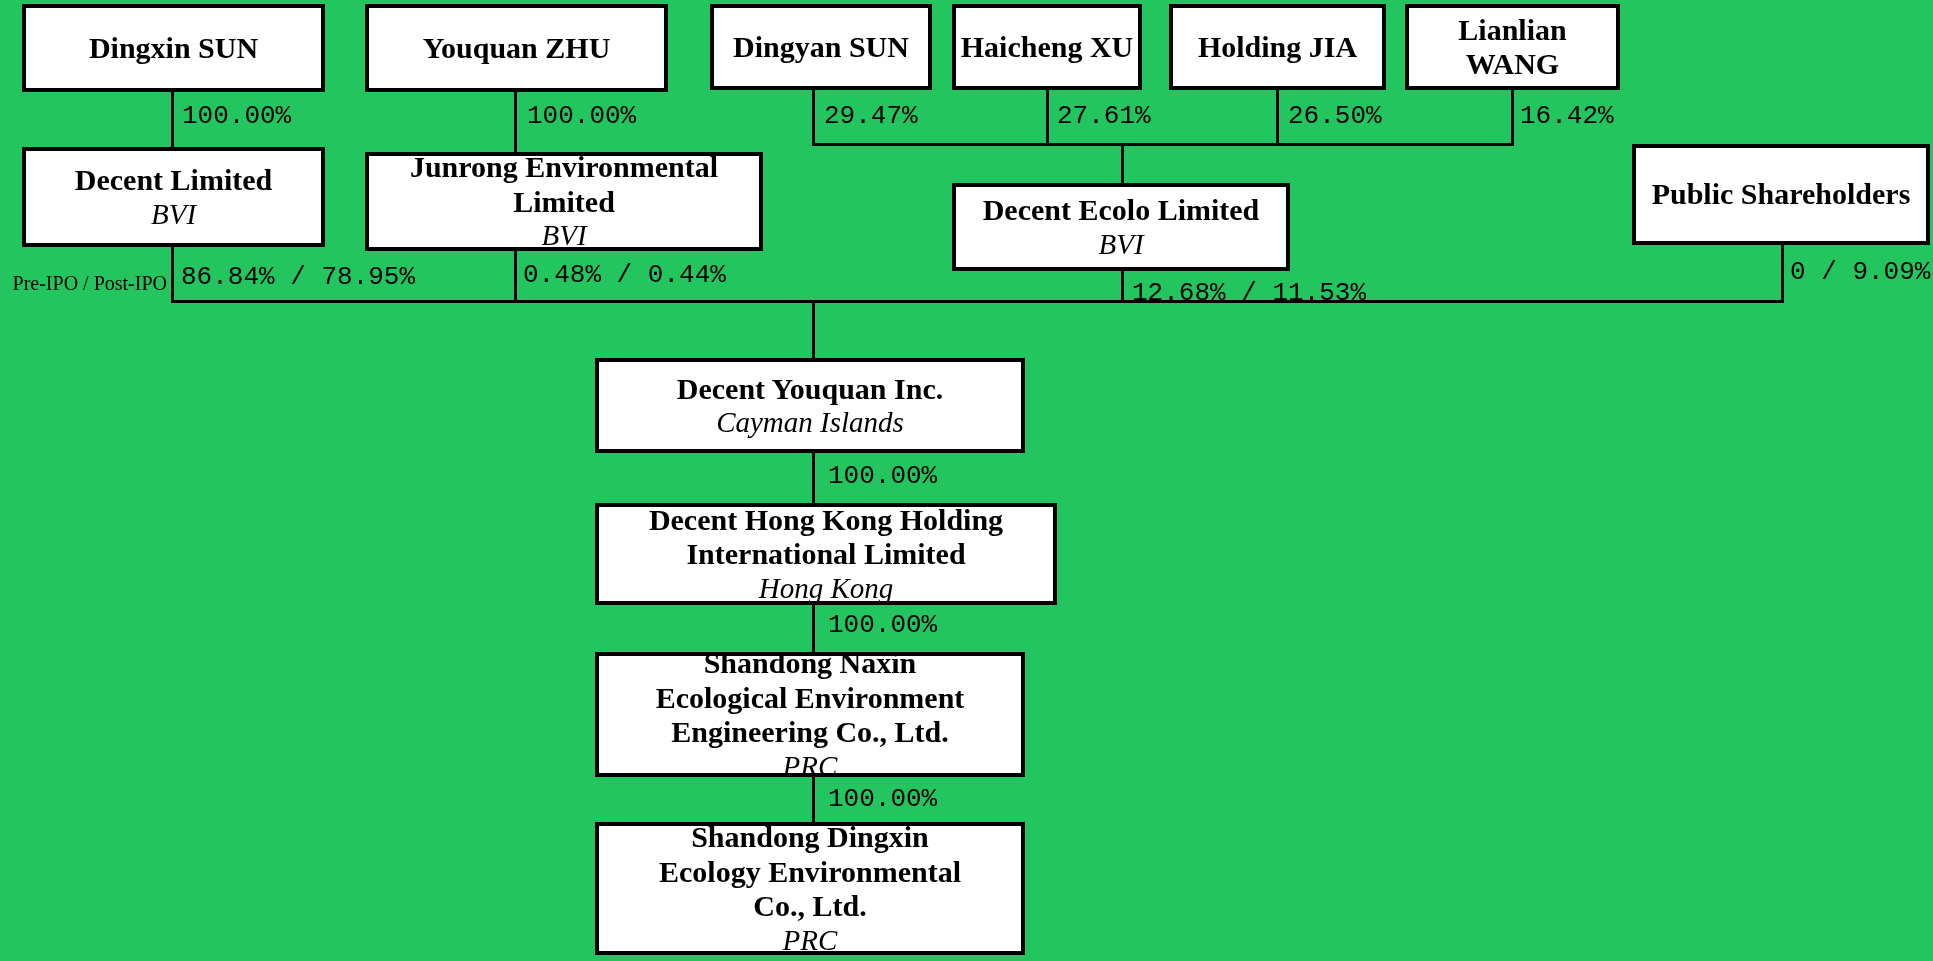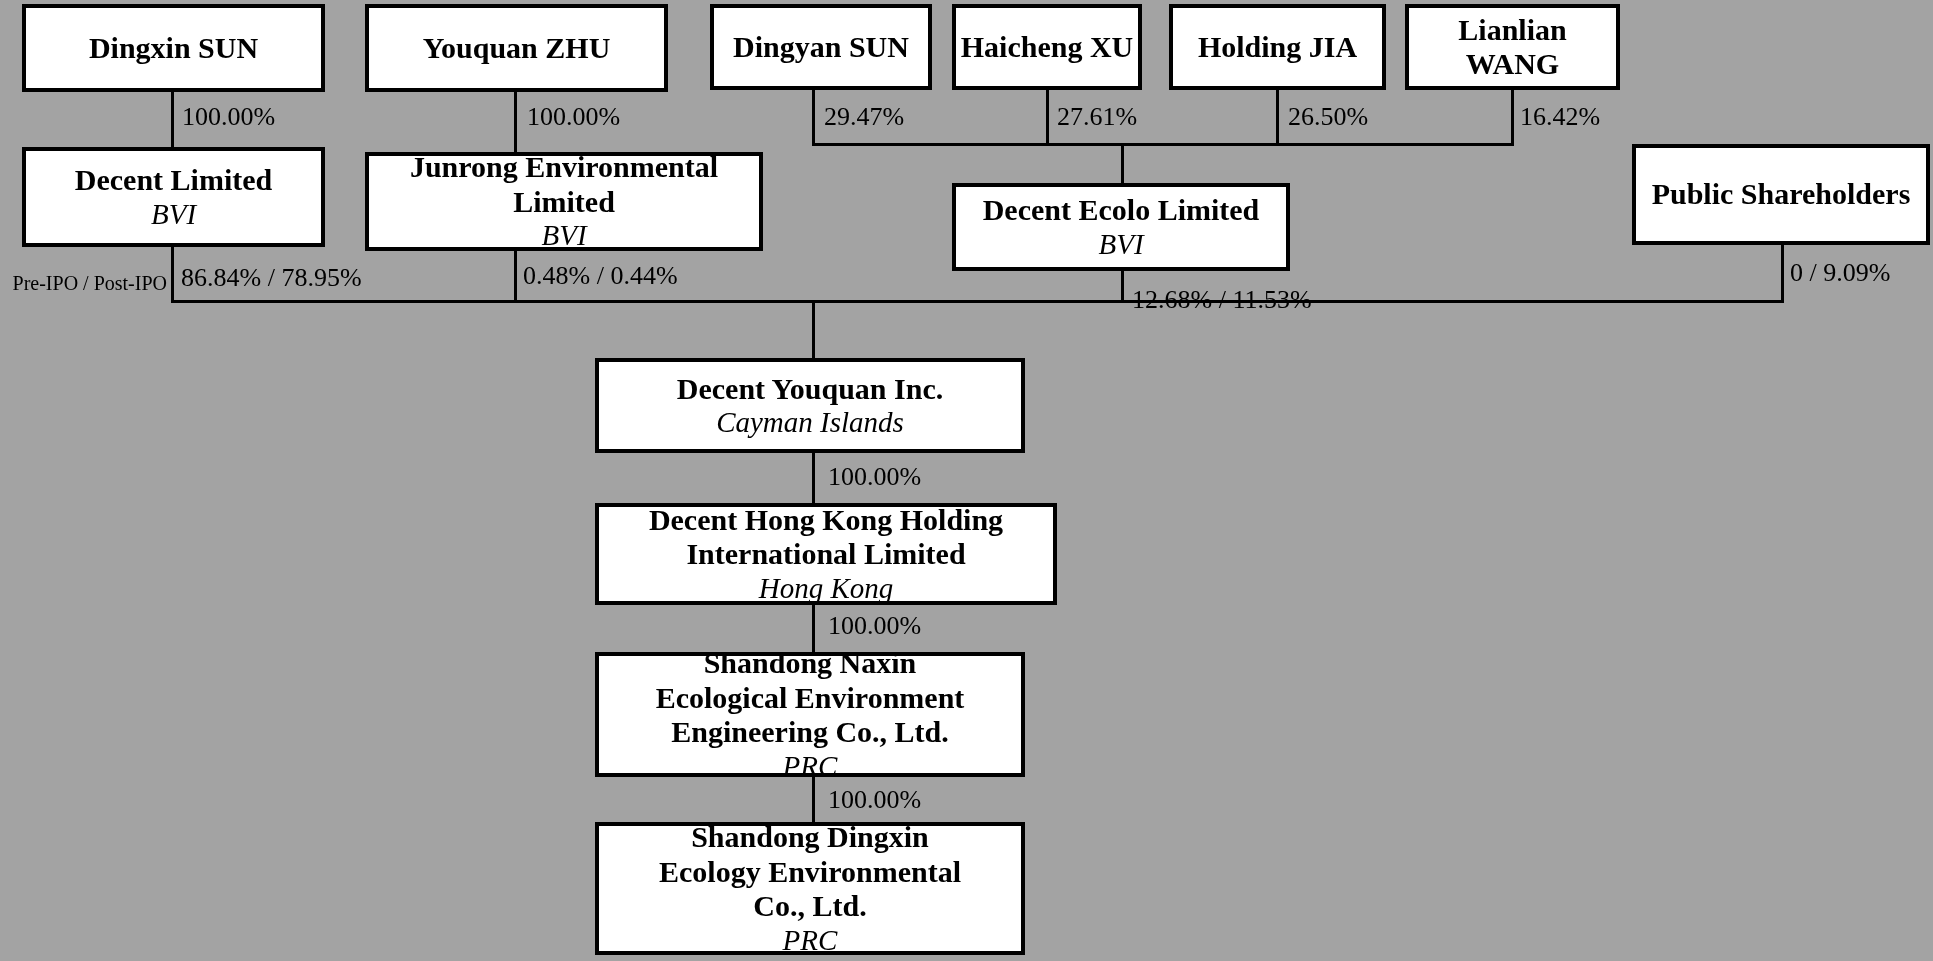--- a/index.html
+++ b/index.html
@@ -4,21 +4,21 @@
 <style>
   html, body {
     margin: 0;
     padding: 0;
     background: #ffffff;
   }
   .canvas {
     position: relative;
     width: 1933px;
     height: 961px;
-    background: #a3a3a3;
+    background: #22c55e;
     font-family: "Liberation Serif", "DejaVu Serif", serif;
     color: #000000;
     overflow: hidden;
   }
   
   .nd {
     position: absolute;
     box-sizing: border-box;
     border: 4px solid #000000;
     background: #ffffff;
@@ -51,20 +51,21 @@
   }
   .vl { width: 3px; }
   .hl { height: 3px; }
   
   .pl, .il, .cl {
     position: absolute;
     font-size: 26px;
     line-height: 1.05;
     white-space: nowrap;
     z-index: 3;
+    font-family: Liberation Mono, monospace;
   }
   .pre {
     position: absolute;
     font-size: 20px;
     line-height: 1.05;
     white-space: nowrap;
     text-align: right;
     z-index: 3;
   }
 </style>
@@ -153,20 +154,20 @@
   <span class="pl" style="left:182px;top:103px">100.00%</span>
   <span class="pl" style="left:527px;top:103px">100.00%</span>
   <span class="pl" style="left:824px;top:103px">29.47%</span>
   <span class="pl" style="left:1057px;top:103px">27.61%</span>
   <span class="pl" style="left:1288px;top:103px">26.50%</span>
   <span class="pl" style="left:1520px;top:103px">16.42%</span>
 
   <span class="pre" style="left:0px;top:273px;width:167px">Pre-IPO / Post-IPO</span>
   <span class="il" style="left:181px;top:264px">86.84% / 78.95%</span>
   <span class="il" style="left:523px;top:262px">0.48% / 0.44%</span>
-  <span class="il" style="left:1132px;top:286px">12.68% / 11.53%</span>
+  <span class="il" style="left:1132px;top:280px">12.68% / 11.53%</span>
   <span class="il" style="left:1790px;top:259px">0 / 9.09%</span>
 
   <span class="cl" style="left:828px;top:463px">100.00%</span>
   <span class="cl" style="left:828px;top:612px">100.00%</span>
   <span class="cl" style="left:828px;top:786px">100.00%</span>
 
 </div>
 
 </body></html>

